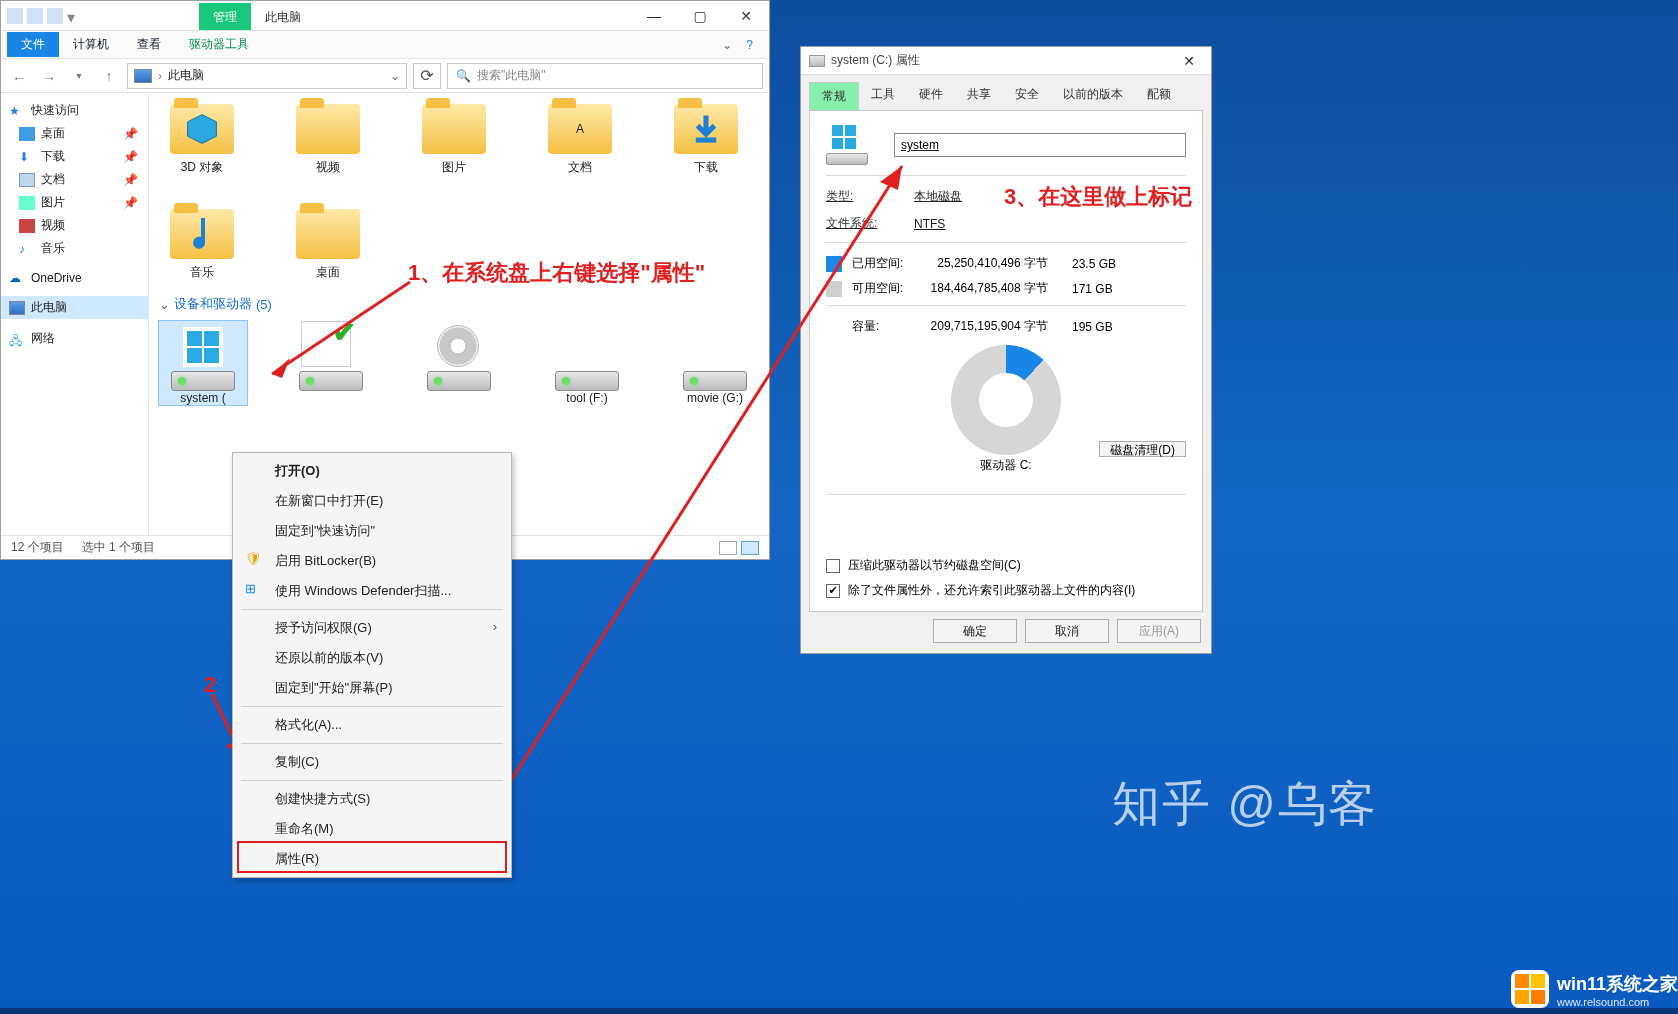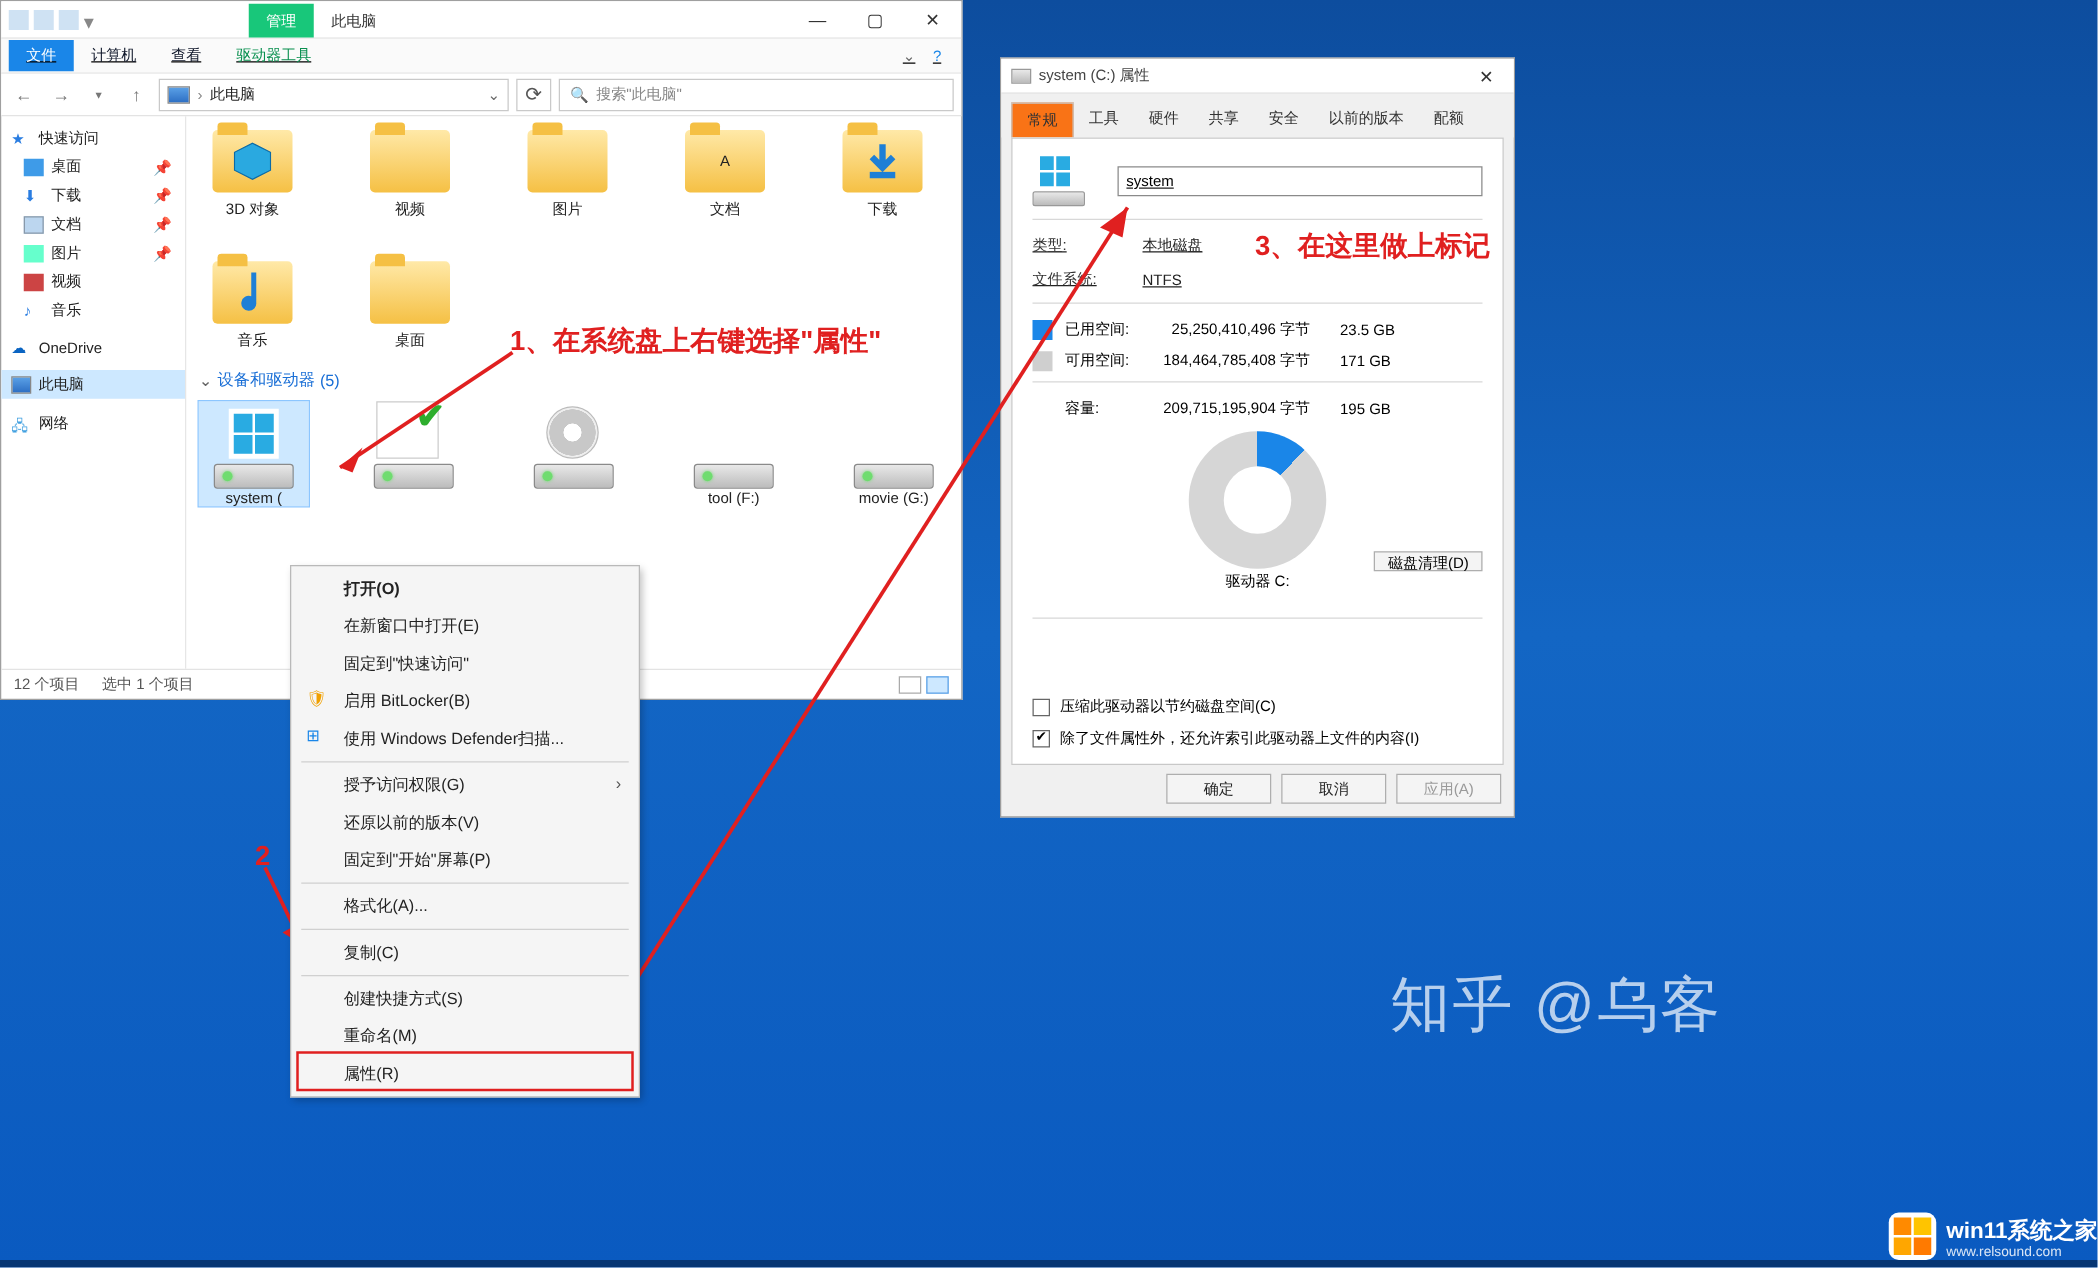--- a/index.html
+++ b/index.html
@@ -16,21 +16,21 @@
 }
 .titlebar { height: 30px; display: flex; align-items: center; background: #fff; border-bottom: 1px solid #e0e0e0; }
 .titlebar .sys-icons { display:flex; gap:4px; padding:0 6px; }
 .sys-icons span { width:16px; height:16px; background:#cfe2f3; display:inline-block; }
 .titlebar .tabgroup { display:flex; margin-left: 120px; align-items:flex-end; height:100%; }
 .titlebar .tab { padding: 6px 14px 4px; font-size: 12px; color:#333; }
 .titlebar .tab.green { background:#18c77a; color:#fff;text-align:right; }
 .win-controls { margin-left:auto; display:flex; }
 .win-controls div { width:46px; height:30px; display:flex; align-items:center; justify-content:center; font-size:14px; color:#333; }
 
-.ribbonbar { height:28px; display:flex; align-items:center; padding: 0 6px; background:#fafafa; border-bottom:1px solid #e3e3e3;text-decoration:underline;}
+.ribbonbar { height:28px; display:flex; align-items:center; padding: 0 6px; background:#fafafa; border-bottom:1px solid #e3e3e3;}
 .ribbonbar .rb-item { font-size:12px; padding:4px 14px; color:#0f172a; }
 .rb-item.active { background:#1a86e8; color:#fff; }
 .ribbonbar .chev { margin-left:auto; display:flex; gap:14px; padding-right:10px; font-size:12px; color:#666;}
 
 .addrbar { height:34px; display:flex; align-items:center; padding:4px 6px; gap:6px; border-bottom:1px solid #e3e3e3; background:#fff;}
 .nav-arrow { width:24px; height:24px; border-radius:2px; display:flex; align-items:center; justify-content:center; color:#777; font-size:14px;}
 .addr-box { flex:0 0 280px; height:26px; border:1px solid #c9c9c9; display:flex; align-items:center; padding:0 6px; gap:6px; font-size:12px; color:#222;}
 .addr-box .pc-icon { width:18px;height:14px;background:linear-gradient(#5aa0e6,#2d6fc4);border:1px solid #888;}
 .addr-box .dd { margin-left:auto; color:#666; }
 .refresh-box{width:28px;height:26px;border:1px solid #c9c9c9;display:flex;align-items:center;justify-content:center;color:#555;}
@@ -92,21 +92,21 @@
 
 
 .props {
   position:absolute;left:800px;top:46px;width:412px;height:608px;
   background:#f0f0f0;border:1px solid #9c9c9c;
 }
 .props .p-title{height:28px;display:flex;align-items:center;padding:0 8px;font-size:12px;color:#444;gap:6px;border-bottom:1px solid #ddd;background:#fff;}
 .props .p-title .x{margin-left:auto;font-size:14px;color:#333;padding:0 8px;}
 .p-tabs{display:flex;padding:6px 8px 0;gap:0;background:#f0f0f0;}
 .p-tab{font-size:12px;padding:5px 12px;color:#333;}
-.p-tab.active{background:#f97316;border:1px solid #c8c8c8;border-bottom-color:#fff;position:relative;top:1px;}
+.p-tab.active{background:#86efac;border:1px solid #c8c8c8;border-bottom-color:#fff;position:relative;top:1px;}
 .p-body{margin:0 8px 8px;background:#fff;border:1px solid #c8c8c8;padding:14px 16px;height:502px;position:relative;}
 .p-row{display:flex;align-items:center;font-size:12px;color:#222;margin-bottom:10px;text-decoration:underline;}
 .p-row .lbl{width:88px;color:#333;}
 .p-row .val{color:#222;}
 .drive-ic{width:48px;height:40px;position:relative;margin-right:20px;}
 .drive-ic .win4{display:grid;grid-template:1fr 1fr/1fr 1fr;gap:2px;width:24px;height:24px;position:absolute;top:0;left:6px;}
 .drive-ic .win4 span{background:#29abe2;}
 .drive-ic .bar{position:absolute;bottom:0;left:0;width:42px;height:12px;background:linear-gradient(#e8e8e8,#bcbcbc);border:1px solid #999;border-radius:2px;}
 .name-input{flex:1;height:24px;border:1px solid #8a8a8a;padding:0 6px;font-size:12px;background:#fff;}
 .p-hr{height:1px;background:#d8d8d8;margin:6px 0 12px;}

